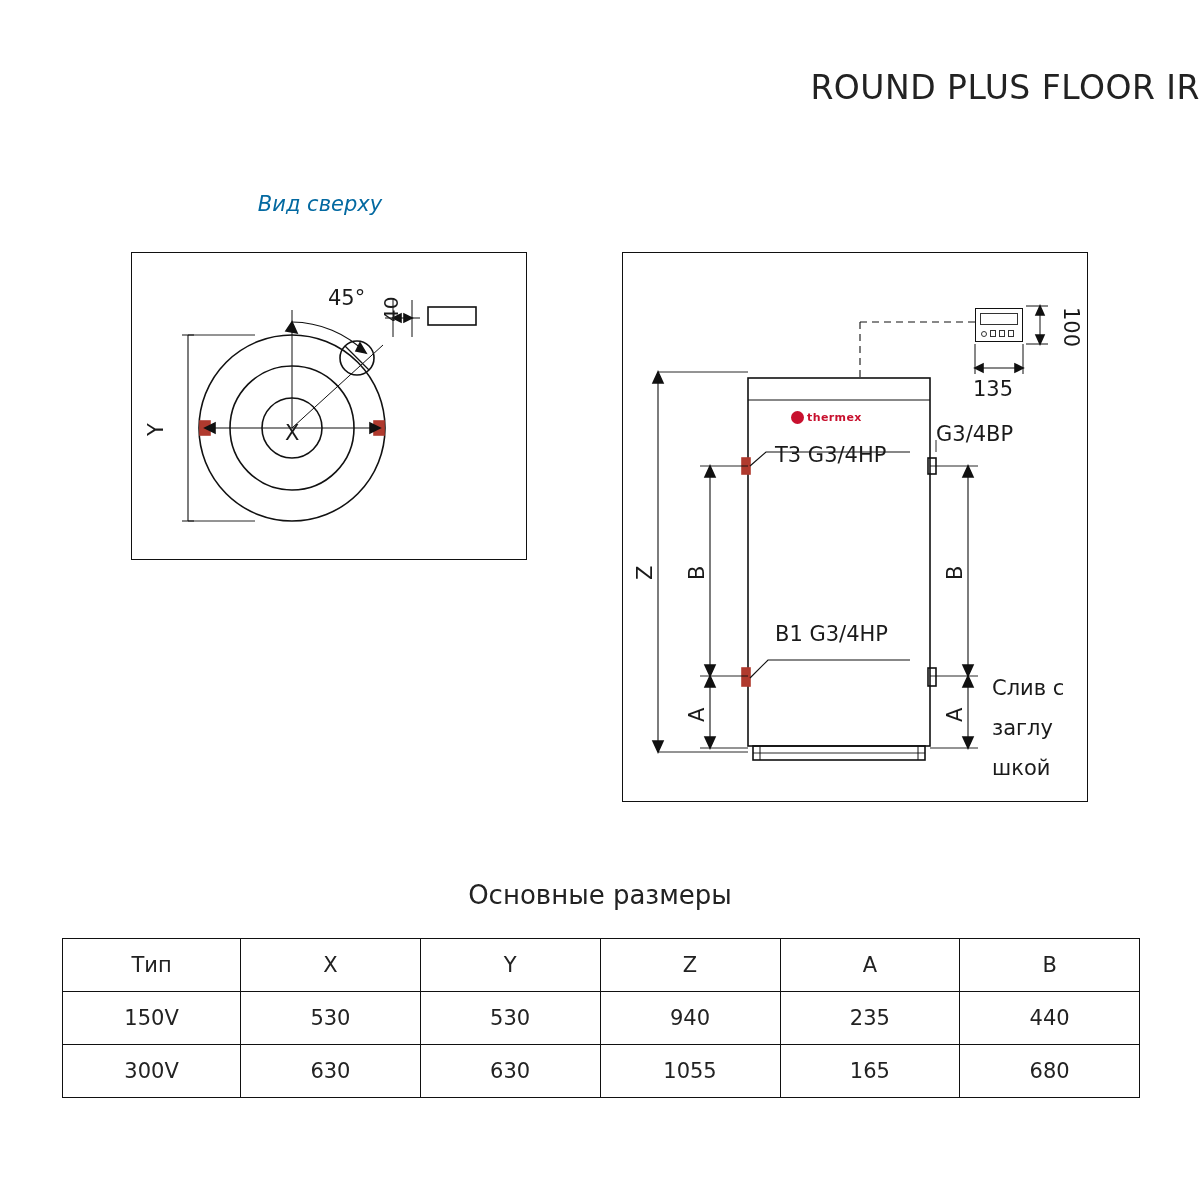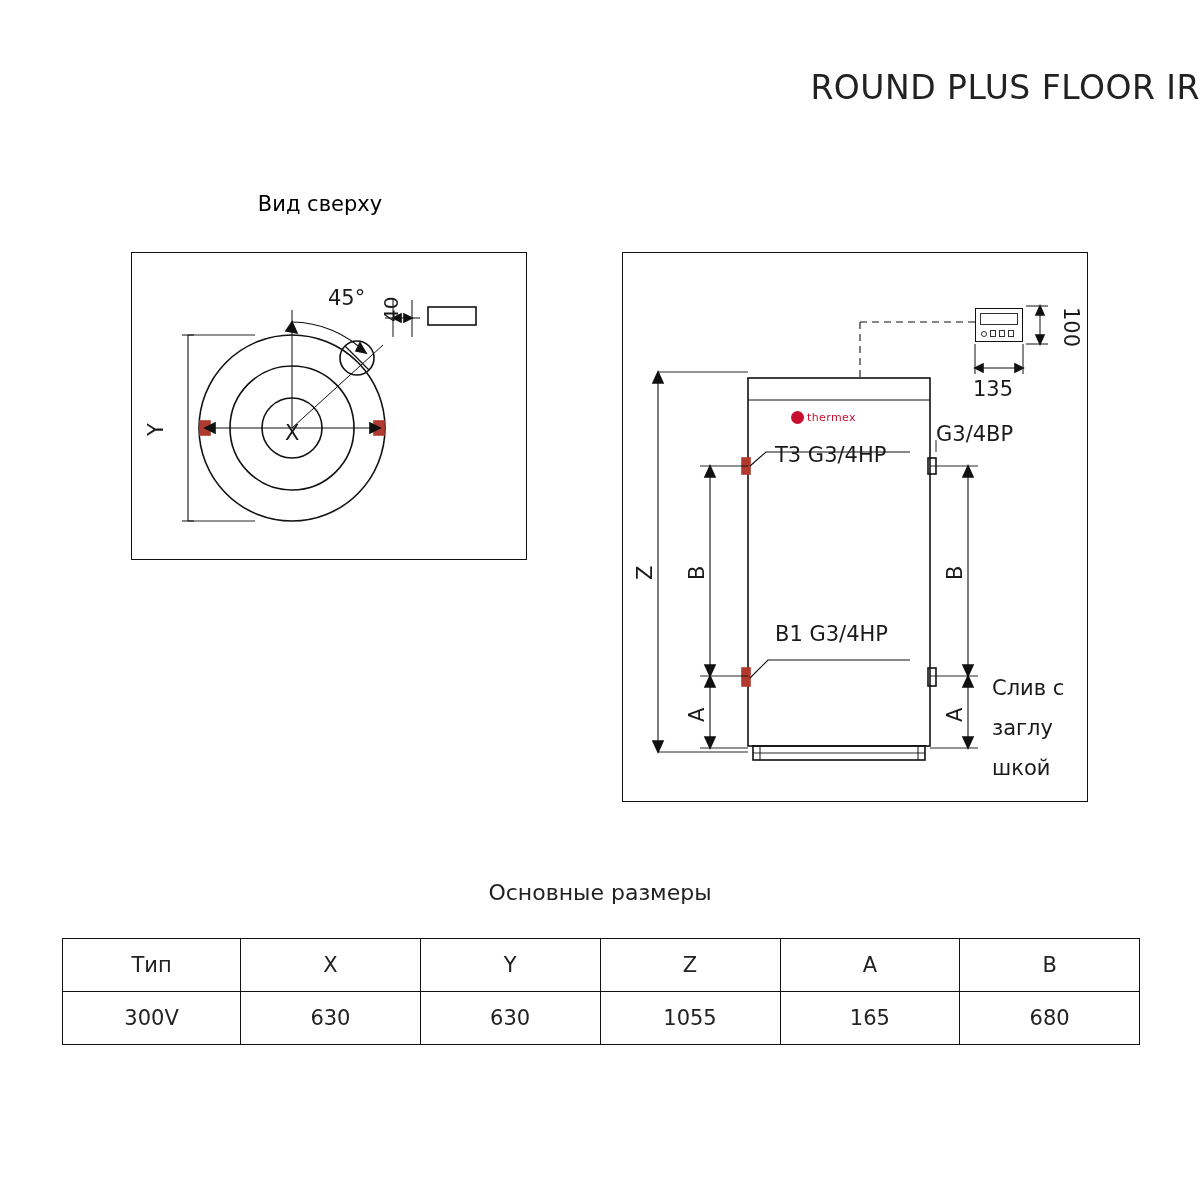--- a/index.html
+++ b/index.html
@@ -27,22 +27,23 @@
     top: 68px;
     width: 1200px;
     text-align: right;
     font-size: 33px;
     letter-spacing: 0.5px;
     color: #222;
   }
   .view-label {
     position: absolute;
     font-size: 21px;
-    color: #000000;
+    color: #0369a1;
     text-align: center;
+    font-style: italic;
   }
   .label-top-view { left: 160px; top: 192px; width: 320px; }
   .label-front-view { left: 690px; top: 192px; width: 360px; }
 
   .frame {
     position: absolute;
     border: 1.6px solid #111;
     box-sizing: border-box;
   }
   #top-view-frame { left: 131px; top: 252px; width: 396px; height: 308px; }
@@ -55,21 +56,21 @@
     height: 1200px;
     pointer-events: none;
   }
 
   .section-title {
     position: absolute;
     left: 0;
     top: 880px;
     width: 1200px;
     text-align: center;
-    font-size: 22px;
+    font-size: 26px;
     color: #222;
   }
 
   table.dims {
     position: absolute;
     left: 62px;
     top: 938px;
     width: 1078px;
     border-collapse: collapse;
     font-size: 21px;
@@ -102,21 +103,21 @@
     gap: 3px;
   }
   .logo-dot {
     width: 13px; height: 13px;
     border-radius: 50%;
     background: #c8102e;
     margin-left: 1px;
   }
   .logo-word {
     font-size: 11px;
-    font-weight: normal;
+    font-weight: bold;
     color: #c8102e;
     letter-spacing: 0.4px;
   }
   .panel-box {
     position: absolute;
     left: 975px;
     top: 308px;
     width: 48px;
     height: 34px;
     border: 1.4px solid #111;
@@ -304,20 +305,28 @@
     <tbody>
       <tr>
         <td class="col0">Тип</td>
         <td class="colx">X</td>
         <td class="colx">Y</td>
         <td class="colx">Z</td>
         <td class="colx">A</td>
         <td class="colx">B</td>
       </tr>
       <tr>
+        <td>150V</td>
+        <td>530</td>
+        <td>530</td>
+        <td>940</td>
+        <td>235</td>
+        <td>440</td>
+      </tr>
+      <tr>
         <td>300V</td>
         <td>630</td>
         <td>630</td>
         <td>1055</td>
         <td>165</td>
         <td>680</td>
       </tr>
     </tbody>
   </table>
 

